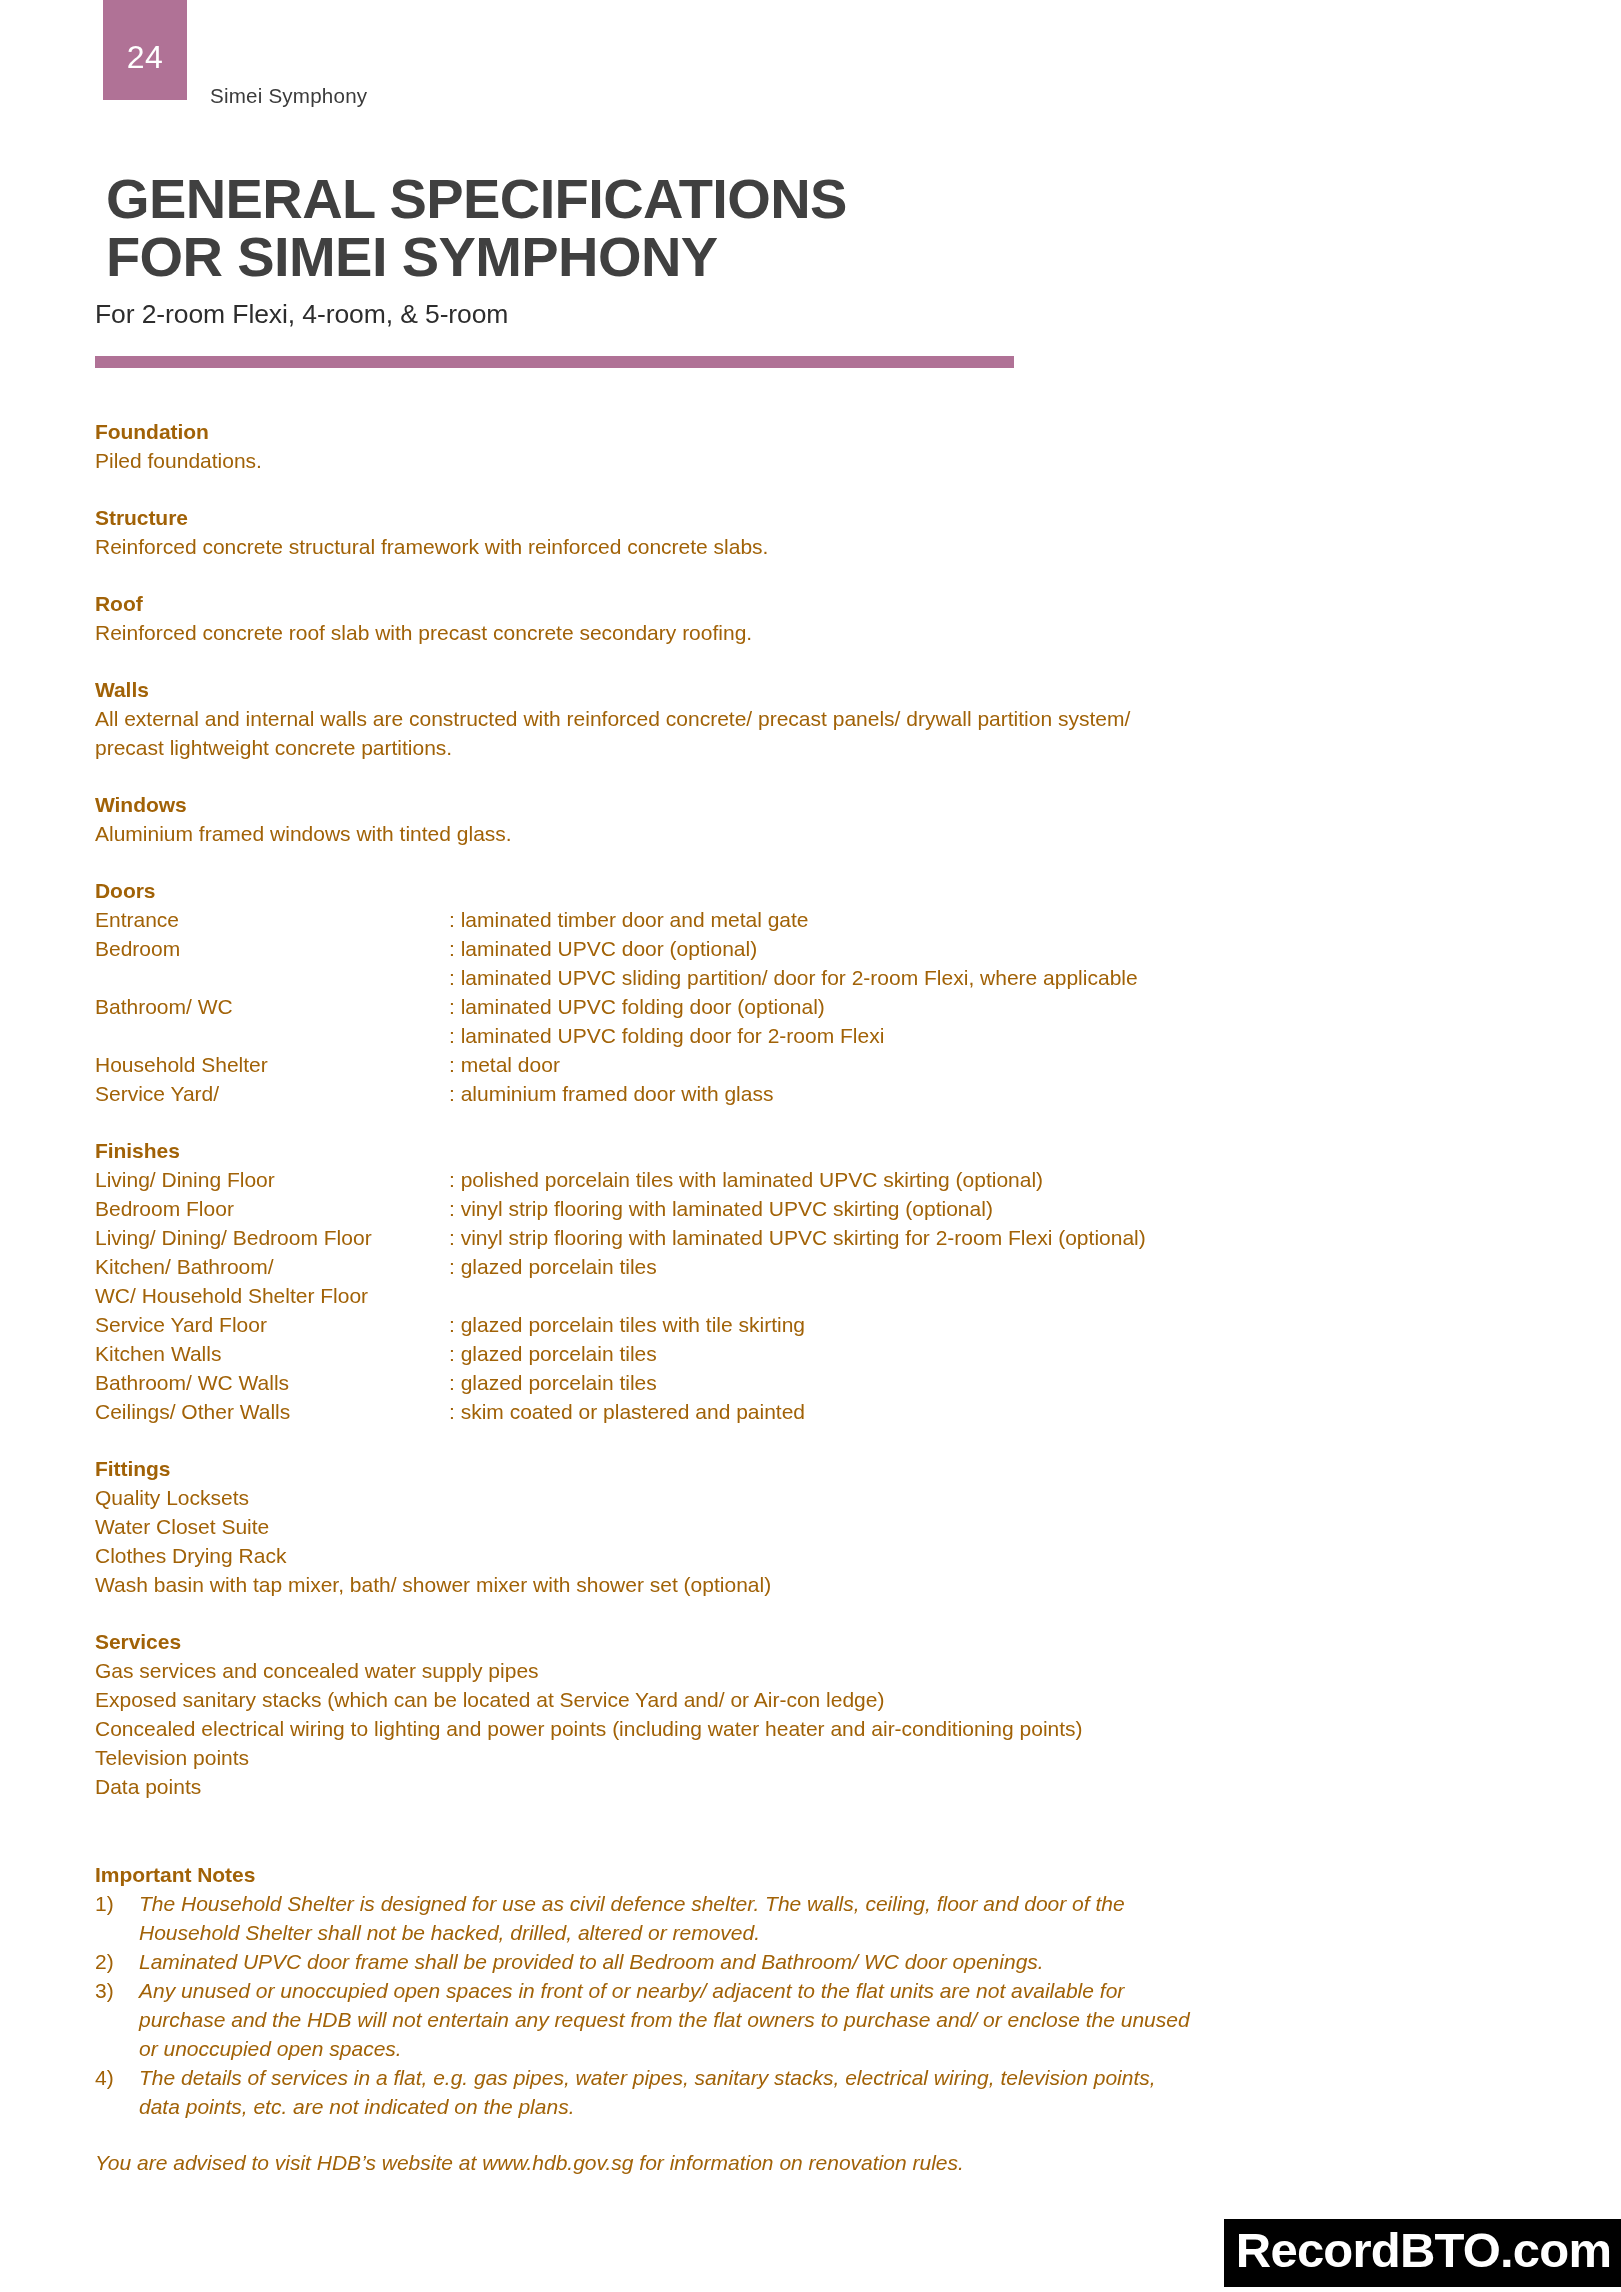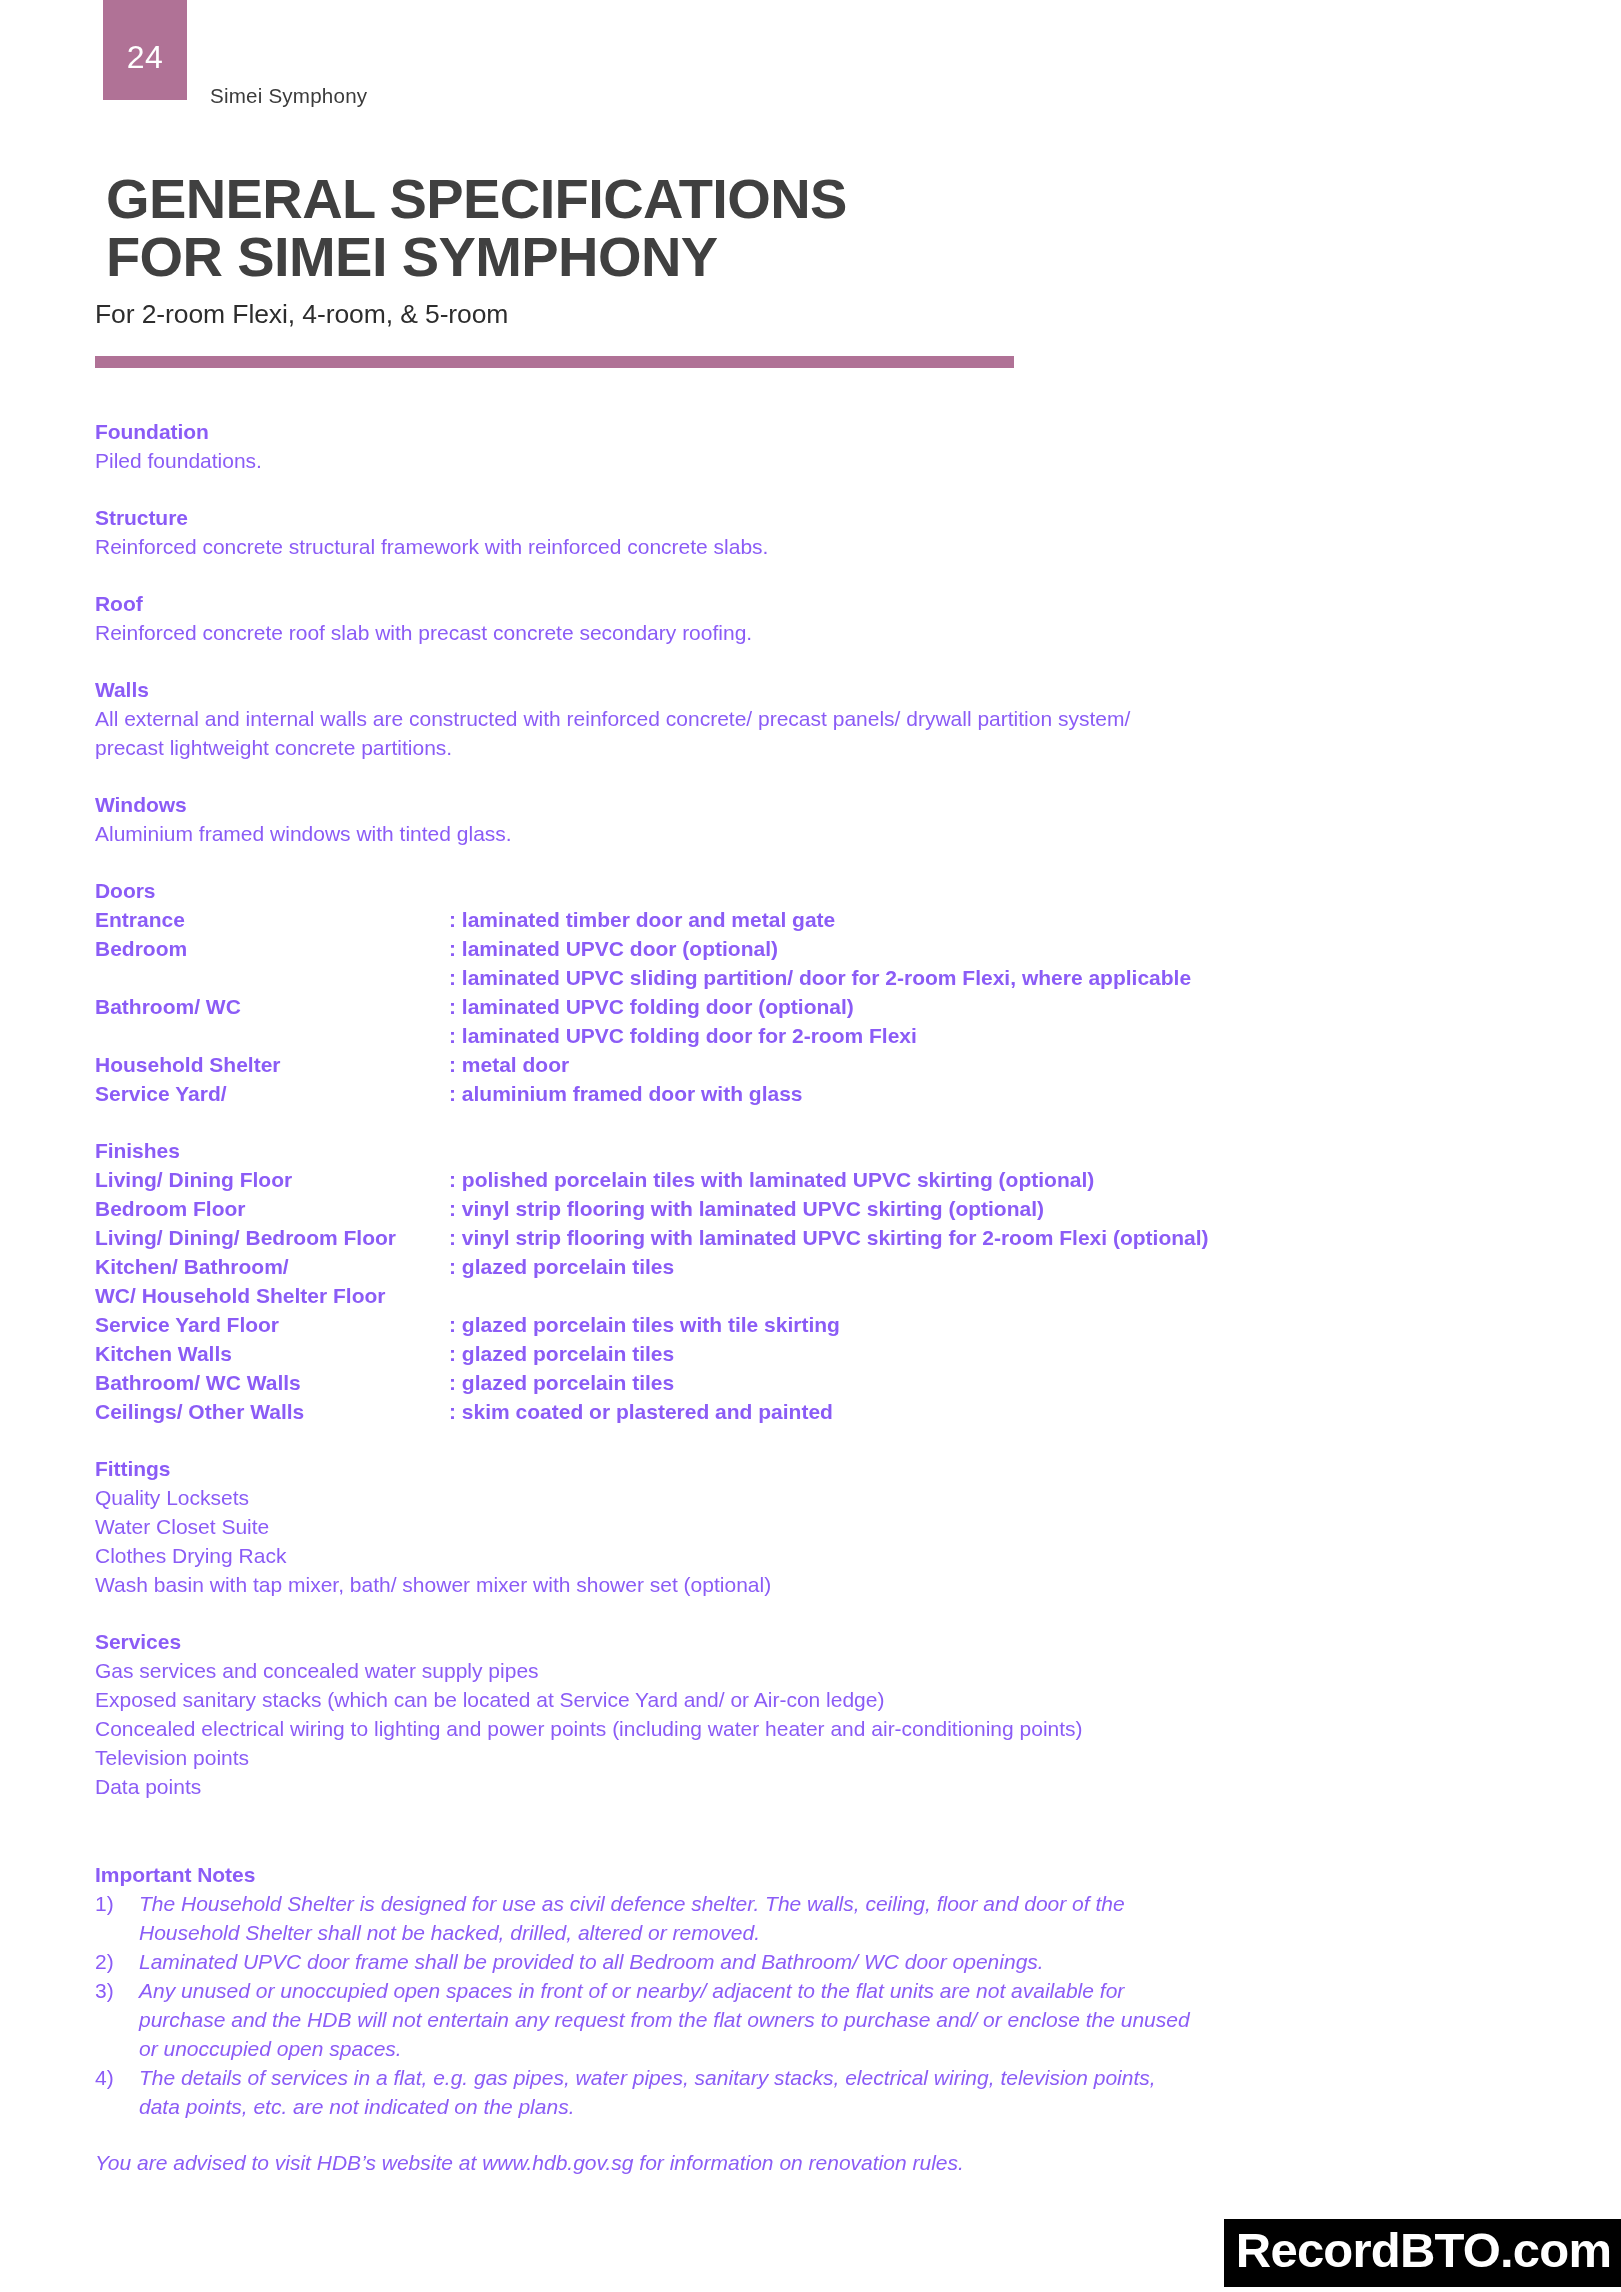--- a/index.html
+++ b/index.html
@@ -85,39 +85,38 @@
   }
 
   
   .body-wrap {
     position: absolute;
     left: 95px;
     top: 417px;
     width: 1392px;
     font-size: 21px;
     line-height: 29px;
-    color: #8b5cf6;
+    color: #a16207;
   }
   .section {
     margin-bottom: 28px;
   }
   .section-heading {
     font-weight: bold;
     font-size: 21px;
     letter-spacing: -0.05px;
   }
   .plain-line {
     white-space: pre-wrap;
   }
 
   
   .spec-row {
     display: flex;
     align-items: flex-start;
-    font-weight: bold;
   }
   .spec-label {
     width: 354px;
     flex: 0 0 354px;
     white-space: pre;
   }
   .spec-value {
     flex: 1 1 auto;
     white-space: pre;
   }

